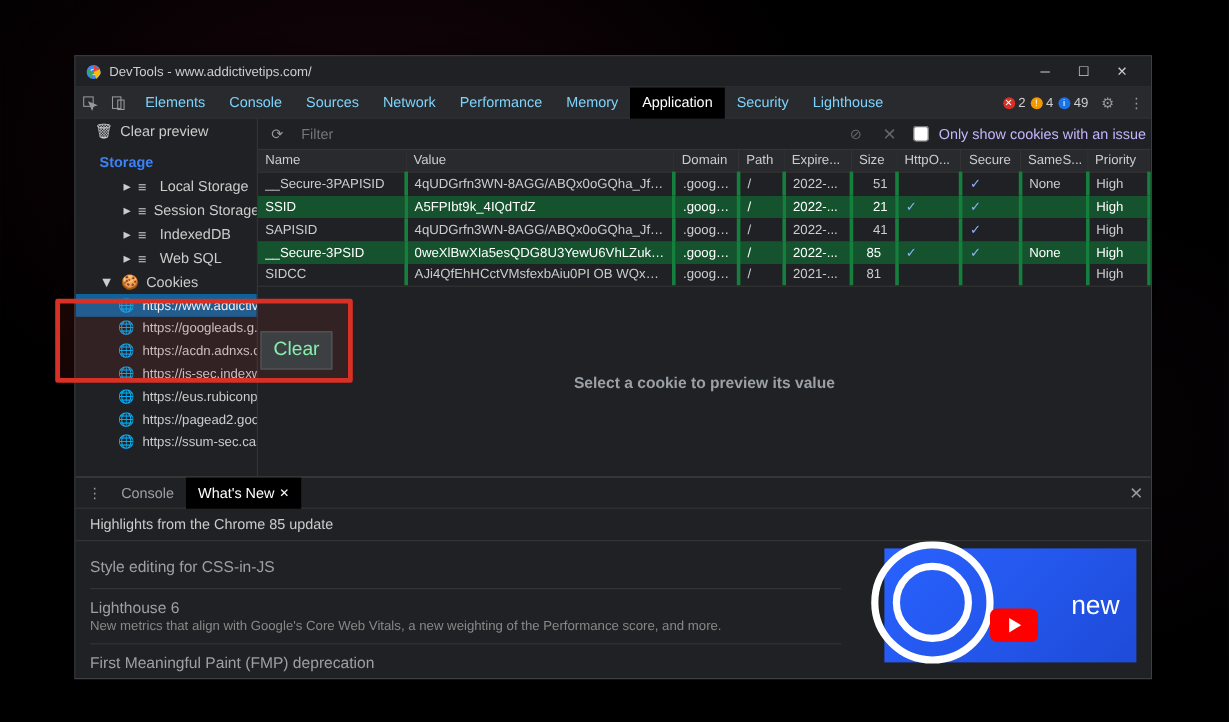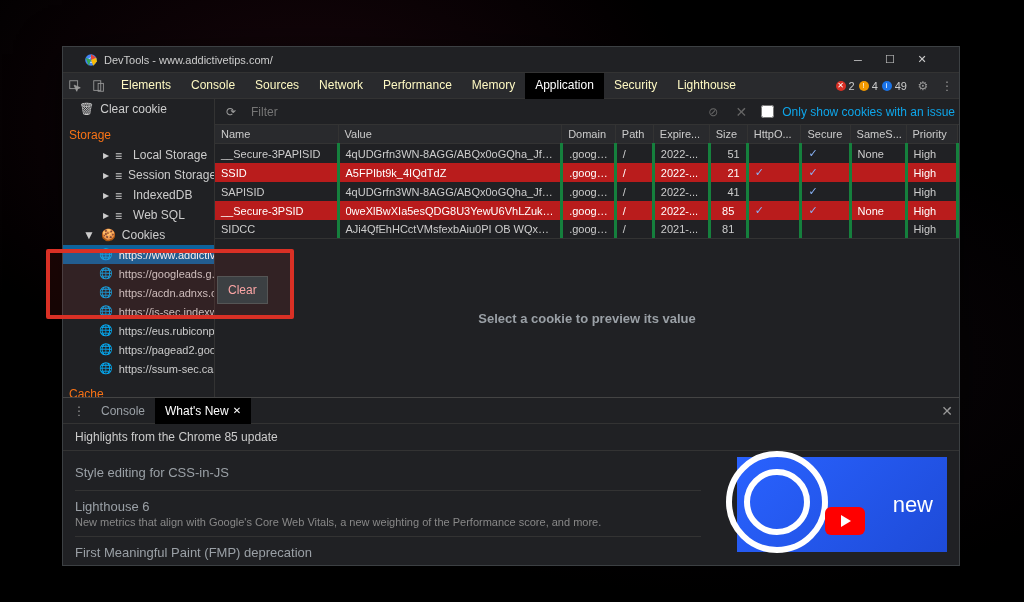--- a/index.html
+++ b/index.html
@@ -1,67 +1,67 @@
 <!DOCTYPE html>
 <html><head>
 <meta charset="utf-8">
 <style>
 * { margin: 0; padding: 0; box-sizing: border-box; font-family: 'Segoe UI', Arial, sans-serif; }
 body { background: #0a0a0a; width: 1024px; height: 602px; overflow: hidden; position: relative; color: #ccc; font-size: 12px; }
 .backdrop { position: absolute; inset: 0; background: radial-gradient(ellipse at 30% 20%, rgba(80,20,40,0.3), transparent 40%), radial-gradient(ellipse at 70% 60%, rgba(60,30,50,0.2), transparent 50%), #000; }
 .window { position: absolute; left: 62px; top: 46px; width: 898px; height: 520px; background: #202124; border: 1px solid #3c4043; box-shadow: 0 8px 40px rgba(0,0,0,0.6); display: flex; flex-direction: column; }
-.titlebar { height: 26px; background: #202124; display: flex; align-items: center; padding: 0 21px; border-bottom: 1px solid #333; }
+.titlebar { height: 26px; background: #202124; display: flex; align-items: center; padding: 0 8px; border-bottom: 1px solid #333; }
 .titlebar svg { width: 14px; height: 14px; margin-right: 6px; }
 .title-text { font-size: 11px; color: #ccc; flex: 1; }
 .winbtn { width: 32px; height: 24px; display: flex; align-items: center; justify-content: center; color: #ccc; font-size: 11px; }
 .toolbar { height: 26px; background: #292a2d; display: flex; align-items: center; border-bottom: 1px solid #333; }
 .tb-icon { width: 24px; height: 24px; display: flex; align-items: center; justify-content: center; color: #999; }
-.tab { padding: 0 10px; height: 26px; display: flex; align-items: center; font-size: 12px; color: #fef9c3; border-bottom: 2px solid transparent; }
+.tab { padding: 0 10px; height: 26px; display: flex; align-items: center; font-size: 12px; color: #7dd3fc; border-bottom: 2px solid transparent; }
 .tab.active { color: #fff; background: #000; }
 .spacer { flex: 1; }
 .indicator { display: flex; align-items: center; gap: 3px; font-size: 11px; margin-right: 4px; }
 .dot { width: 10px; height: 10px; border-radius: 50%; display: inline-flex; align-items: center; justify-content: center; font-size: 8px; color: #fff; }
 .dot.red { background: #d93025; }
 .dot.yellow { background: #f29900; }
 .dot.blue { background: #1a73e8; }
 .main { flex: 1; display: flex; min-height: 0; }
 .sidebar { width: 152px; background: #202124; overflow: hidden; display: flex; flex-direction: column; font-size: 12px; color: #ccc; border-right: 1px solid #333; }
 .side-item { padding: 3px 6px 3px 16px; display: flex; align-items: center; gap: 6px; white-space: nowrap; }
-.side-item.section { padding-left: 6px; color: #f97316; margin-top: 6px; }
+.side-item.section { padding-left: 20px; color: #3b82f6; margin-top: 6px; font-weight: bold; }
 .side-item.child { padding-left: 40px; }
 .side-item.grandchild { padding-left: 36px; font-size: 11px; }
 .side-item.selected { background: #0e639c; color: #fff; }
 .side-icon { width: 12px; height: 12px; display: inline-block; }
 .content { flex: 1; display: flex; flex-direction: column; background: #202124; min-width: 0; }
 .filter-row { height: 26px; display: flex; align-items: center; padding: 0 4px; border-bottom: 1px solid #333; gap: 4px; }
 .filter-input { flex: 1; background: transparent; border: none; color: #22c55e; font-size: 12px; outline: none; padding: 2px 4px; }
 .table-wrap { overflow: hidden; }
 .cookie-table { width: 100%; border-collapse: collapse; font-size: 11px; color: #ccc; table-layout: fixed; }
 .cookie-table th { text-align: left; padding: 3px 6px; border-right: 1px solid #333; border-bottom: 1px solid #333; color: #ccc; font-weight: normal; background: #292a2d; overflow: hidden; white-space: nowrap; }
 .cookie-table td { padding: 3px 6px; border-right: 3px solid #15803d; overflow: hidden; white-space: nowrap; text-overflow: ellipsis; }
-.cookie-table tr.selected td { background: #b91c1c; color: #fff; }
+.cookie-table tr.selected td { background: #14532d; color: #fff; }
 .preview { flex: 1; display: flex; align-items: center; justify-content: center; color: #9aa0a6; font-size: 13px; font-weight: 600; border-top: 1px solid #333; }
 .drawer { height: 168px; border-top: 1px solid #444; background: #202124; display: flex; flex-direction: column; }
 .drawer-tabs { height: 26px; display: flex; align-items: center; border-bottom: 1px solid #333; padding-left: 4px; }
 .drawer-tab { padding: 0 10px; height: 26px; display: flex; align-items: center; font-size: 12px; color: #9aa0a6; gap: 4px; }
 .drawer-tab.active { color: #fff; background: #000; }
 .drawer-body { flex: 1; overflow: hidden; padding: 6px 12px; display: flex; gap: 36px; }
 .drawer-head { font-size: 12px; color: #ccc; padding: 6px 12px; border-bottom: 1px solid #333; }
 .news-list { flex: 1; display: flex; flex-direction: column; }
 .news-item { padding: 8px 0; border-bottom: 1px solid #333; }
 .news-title { color: #9aa0a6; font-size: 13px; margin-bottom: 2px; }
 .news-desc { color: #888; font-size: 11px; }
 .thumb { width: 210px; height: 95px; background: linear-gradient(135deg, #2962ff 0%, #1e4bd8 100%); position: relative; display: flex; align-items: center; justify-content: flex-end; padding-right: 14px; }
 .thumb .circles { position: absolute; left: -20px; top: -10px; }
 .play { width: 40px; height: 28px; background: #ff0000; border-radius: 6px; display: flex; align-items: center; justify-content: center; position: absolute; left: 88px; top: 50px; }
 .play::after { content: ''; border-left: 10px solid #fff; border-top: 6px solid transparent; border-bottom: 6px solid transparent; margin-left: 2px; }
 .thumb-text { color: #fff; font-size: 22px; font-weight: 300; }
 .highlight-box { position: absolute; border: 4px solid #d93025; background: rgba(217,48,37,0.1); pointer-events: none; border-radius: 2px; }
 .context-menu { position: absolute; background: #3c4043; border: 1px solid #555; padding: 3px 0; min-width: 48px; }
-.context-item { padding: 3px 10px; font-size: 12px; color: #fca5a5; }
+.context-item { padding: 3px 10px; font-size: 16px; color: #86efac; }
 .check { color: #8ab4f8; }
 .close-x { font-size: 14px; }
 .dis { color: #666; }
 </style>
 </head>
 <body>
 
 <div class="backdrop"></div>
 
 <div class="window">
@@ -119,51 +119,50 @@
         <span>49</span>
       </span>
     <div class="tb-icon">⚙</div>
     <div class="tb-icon">⋮</div>
   </div>
 
   <div class="main">
     <div class="sidebar">
       <div class="side-item">
           <span>🗑</span>
-          <span>Clear cookie</span>
+          <span>Clear preview</span>
         </div>
       <div class="side-item section">Storage</div>
       <div id="storage-list">
           <div class="side-item child">▸ <span class="side-icon">≡</span> Local Storage</div>
           <div class="side-item child">▸ <span class="side-icon">≡</span> Session Storage</div>
           <div class="side-item child">▸ <span class="side-icon">≡</span> IndexedDB</div>
           <div class="side-item child">▸ <span class="side-icon">≡</span> Web SQL</div>
         </div>
       <div class="side-item child" style="padding-left:20px">▼ <span>🍪</span> <span>Cookies</span></div>
       <div id="cookies-list">
           <div class="side-item grandchild selected"><span>🌐</span> https://www.addictivet</div>
           <div class="side-item grandchild"><span>🌐</span> https://googleads.g.do</div>
           <div class="side-item grandchild"><span>🌐</span> https://acdn.adnxs.com</div>
           <div class="side-item grandchild"><span>🌐</span> https://js-sec.indexww.c</div>
           <div class="side-item grandchild"><span>🌐</span> https://eus.rubiconproje</div>
           <div class="side-item grandchild"><span>🌐</span> https://pagead2.googles</div>
           <div class="side-item grandchild"><span>🌐</span> https://ssum-sec.casalem</div>
         </div>
-      <div class="side-item section">Cache</div>
 
     </div>
 
     <div class="content">
       <div class="filter-row">
         <span class="tb-icon">⟳</span>
         <input class="filter-input" placeholder="Filter" style="">
         <span class="tb-icon dis">⊘</span>
         <span class="tb-icon dis close-x">✕</span>
         <input type="checkbox" style="margin: 0px 4px;">
-        <span style="font-size:12px;color:#0ea5e9">Only show cookies with an issue</span>
+        <span style="font-size:12px;color:#c4b5fd">Only show cookies with an issue</span>
       </div>
 
       <div class="table-wrap">
         <table class="cookie-table">
           <colgroup>
               <col style="width:110px">
               <col style="width:200px">
               <col style="width:48px">
               <col style="width:34px">
               <col style="width:50px">

